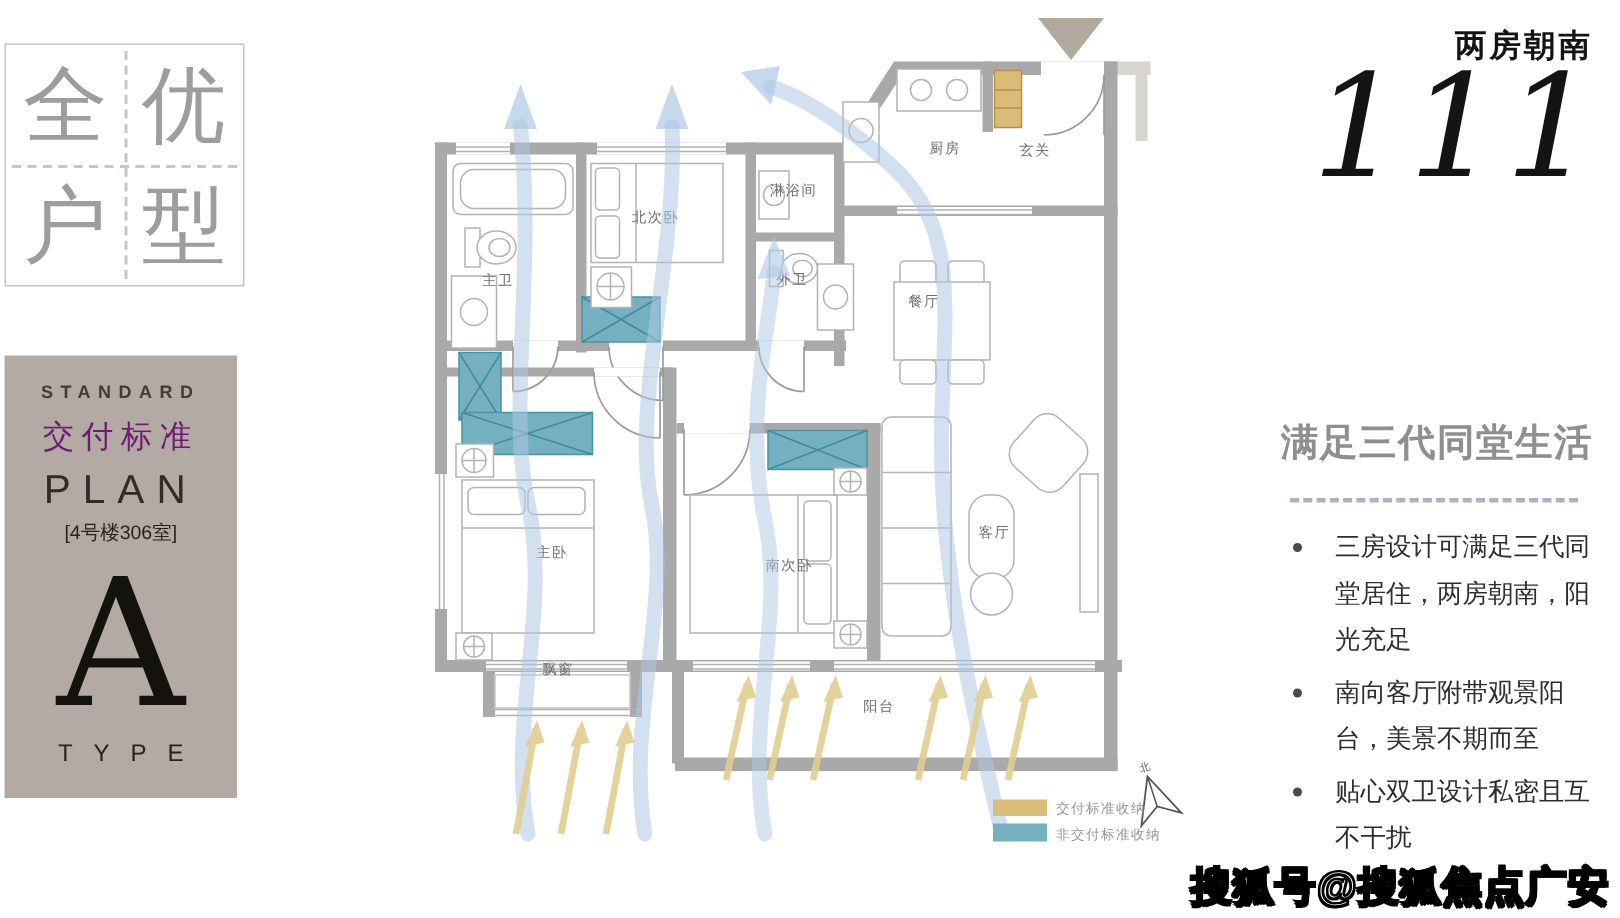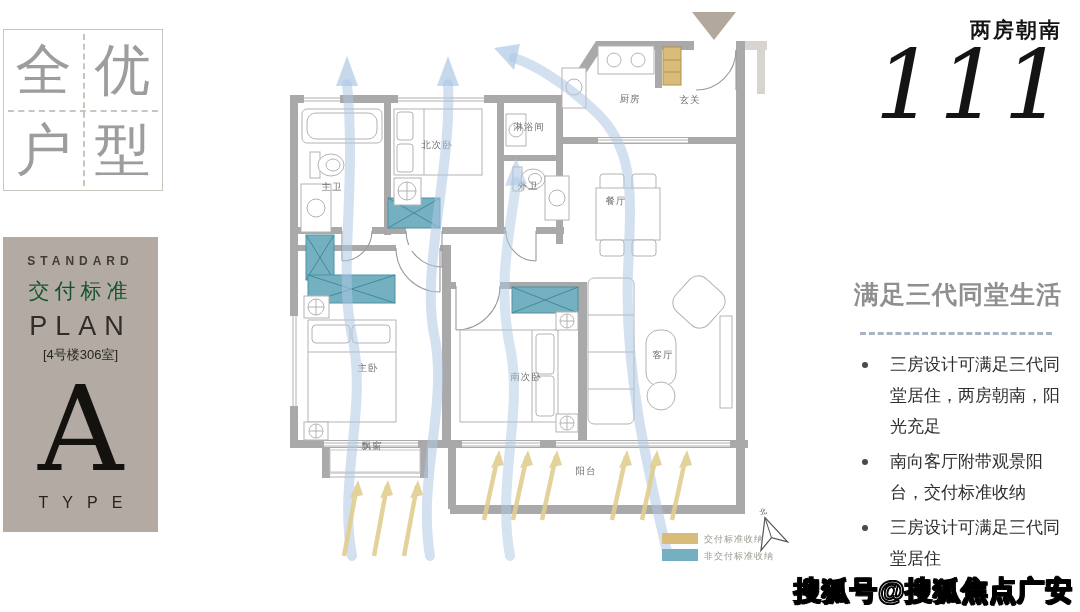--- a/index.html
+++ b/index.html
@@ -9,21 +9,21 @@
   .badge{position:absolute;left:3px;top:29px;width:158px;height:160px;border:1px solid #c9c5bf;
          display:grid;grid-template-columns:1fr 1fr;grid-template-rows:1fr 1fr;}
   .badge .cell{display:flex;align-items:center;justify-content:center;
                font-size:56px;color:#9d9d9d;line-height:1;}
   .badge .vdash{position:absolute;left:50%;top:4px;bottom:4px;border-left:2px dashed #c9c5bf;}
   .badge .hdash{position:absolute;top:50%;left:4px;right:4px;border-top:2px dashed #c9c5bf;}
   
   .sidebar{position:absolute;left:3px;top:237px;width:155px;height:295px;background:#b3aba3;
            display:flex;flex-direction:column;align-items:center;text-align:center;}
   .sb-standard{margin-top:17px;font-size:12px;letter-spacing:5px;color:#3f3c39;font-weight:bold;}
-  .sb-cn{margin-top:9px;font-size:21px;letter-spacing:5px;color:#14532d;font-family:"Liberation Serif",serif;}
+  .sb-cn{margin-top:9px;font-size:21px;letter-spacing:5px;color:#701a75;font-family:"Liberation Serif",serif;}
   .sb-plan{margin-top:6px;font-size:27px;letter-spacing:8px;color:#2f2c29;}
   .sb-unit{margin-top:4px;font-size:13px;font-weight:normal;color:#262421;}
   .sb-A{flex:1;display:flex;align-items:center;justify-content:center;
         font-family:"DejaVu Serif","Liberation Serif",serif;font-size:118px;color:#14120f;line-height:1;}
   .sb-type{margin-bottom:20px;font-size:16px;letter-spacing:14px;color:#262421;text-indent:14px;}
   
   .area{position:absolute;right:12px;top:16px;text-align:right;color:#141414;}
   .area-label{font-size:21px;font-weight:bold;letter-spacing:2px;margin-right:6px;}
   .area-row{display:flex;align-items:baseline;justify-content:flex-end;margin-top:-6px;}
   .area-val{font-family:"DejaVu Serif","Liberation Serif",serif;font-style:italic;font-size:95px;line-height:1;letter-spacing:4px;}
@@ -80,22 +80,22 @@
     <div class="area-row">
       <span class="area-val">111</span>
     </div>
   </div>
 
   <div class="sell">
     <div class="sell-title">满足三代同堂生活</div>
     <div class="sell-dash"></div>
     <ul class="sell-list">
       <li>三房设计可满足三代同堂居住，两房朝南，阳光充足</li>
-      <li>南向客厅附带观景阳台，交付标准收纳</li>
-      <li>三房设计可满足三代同堂居住</li>
+      <li>南向客厅附带观景阳台，美景不期而至</li>
+      <li>贴心双卫设计私密且互不干扰</li>
     </ul>
   </div>
 
   <svg id="plan" width="1080" height="612" viewBox="0 0 1080 612">
 
     <g>
       <rect x="745" y="41" width="22" height="9" fill="#d8d5d0"></rect>
       <rect x="757" y="50" width="8" height="44" fill="#d8d5d0"></rect>
     </g>
 

